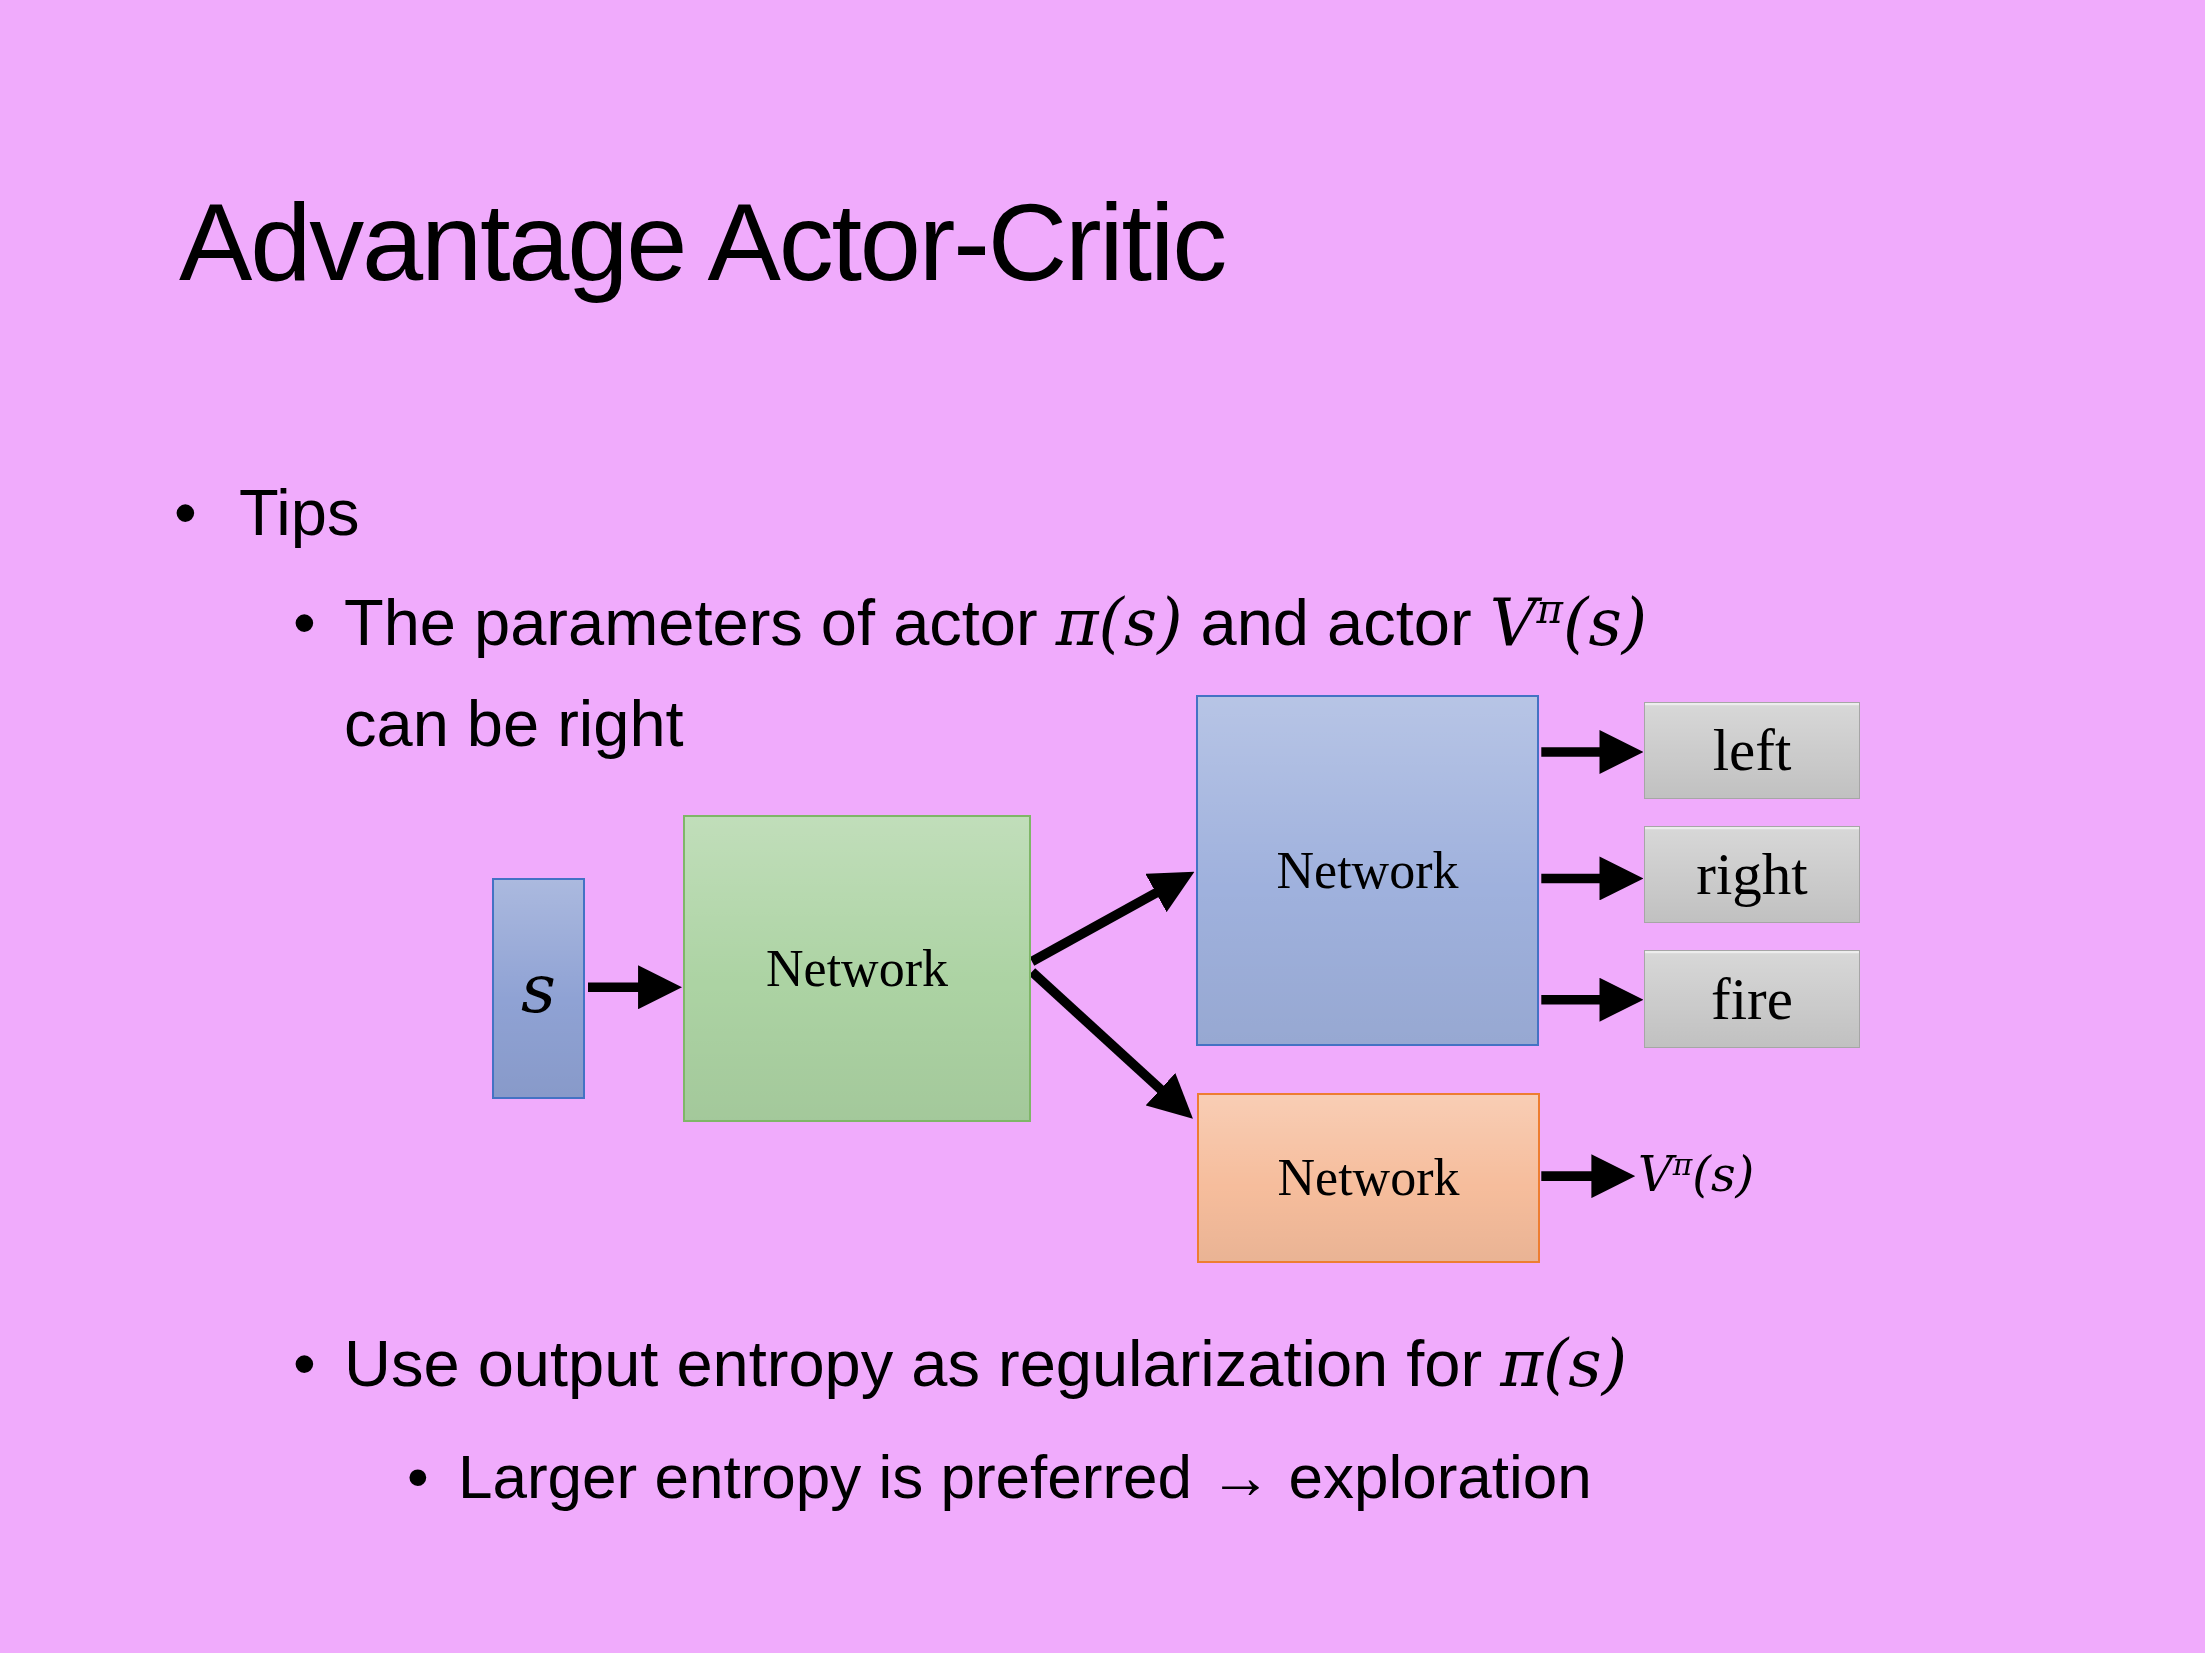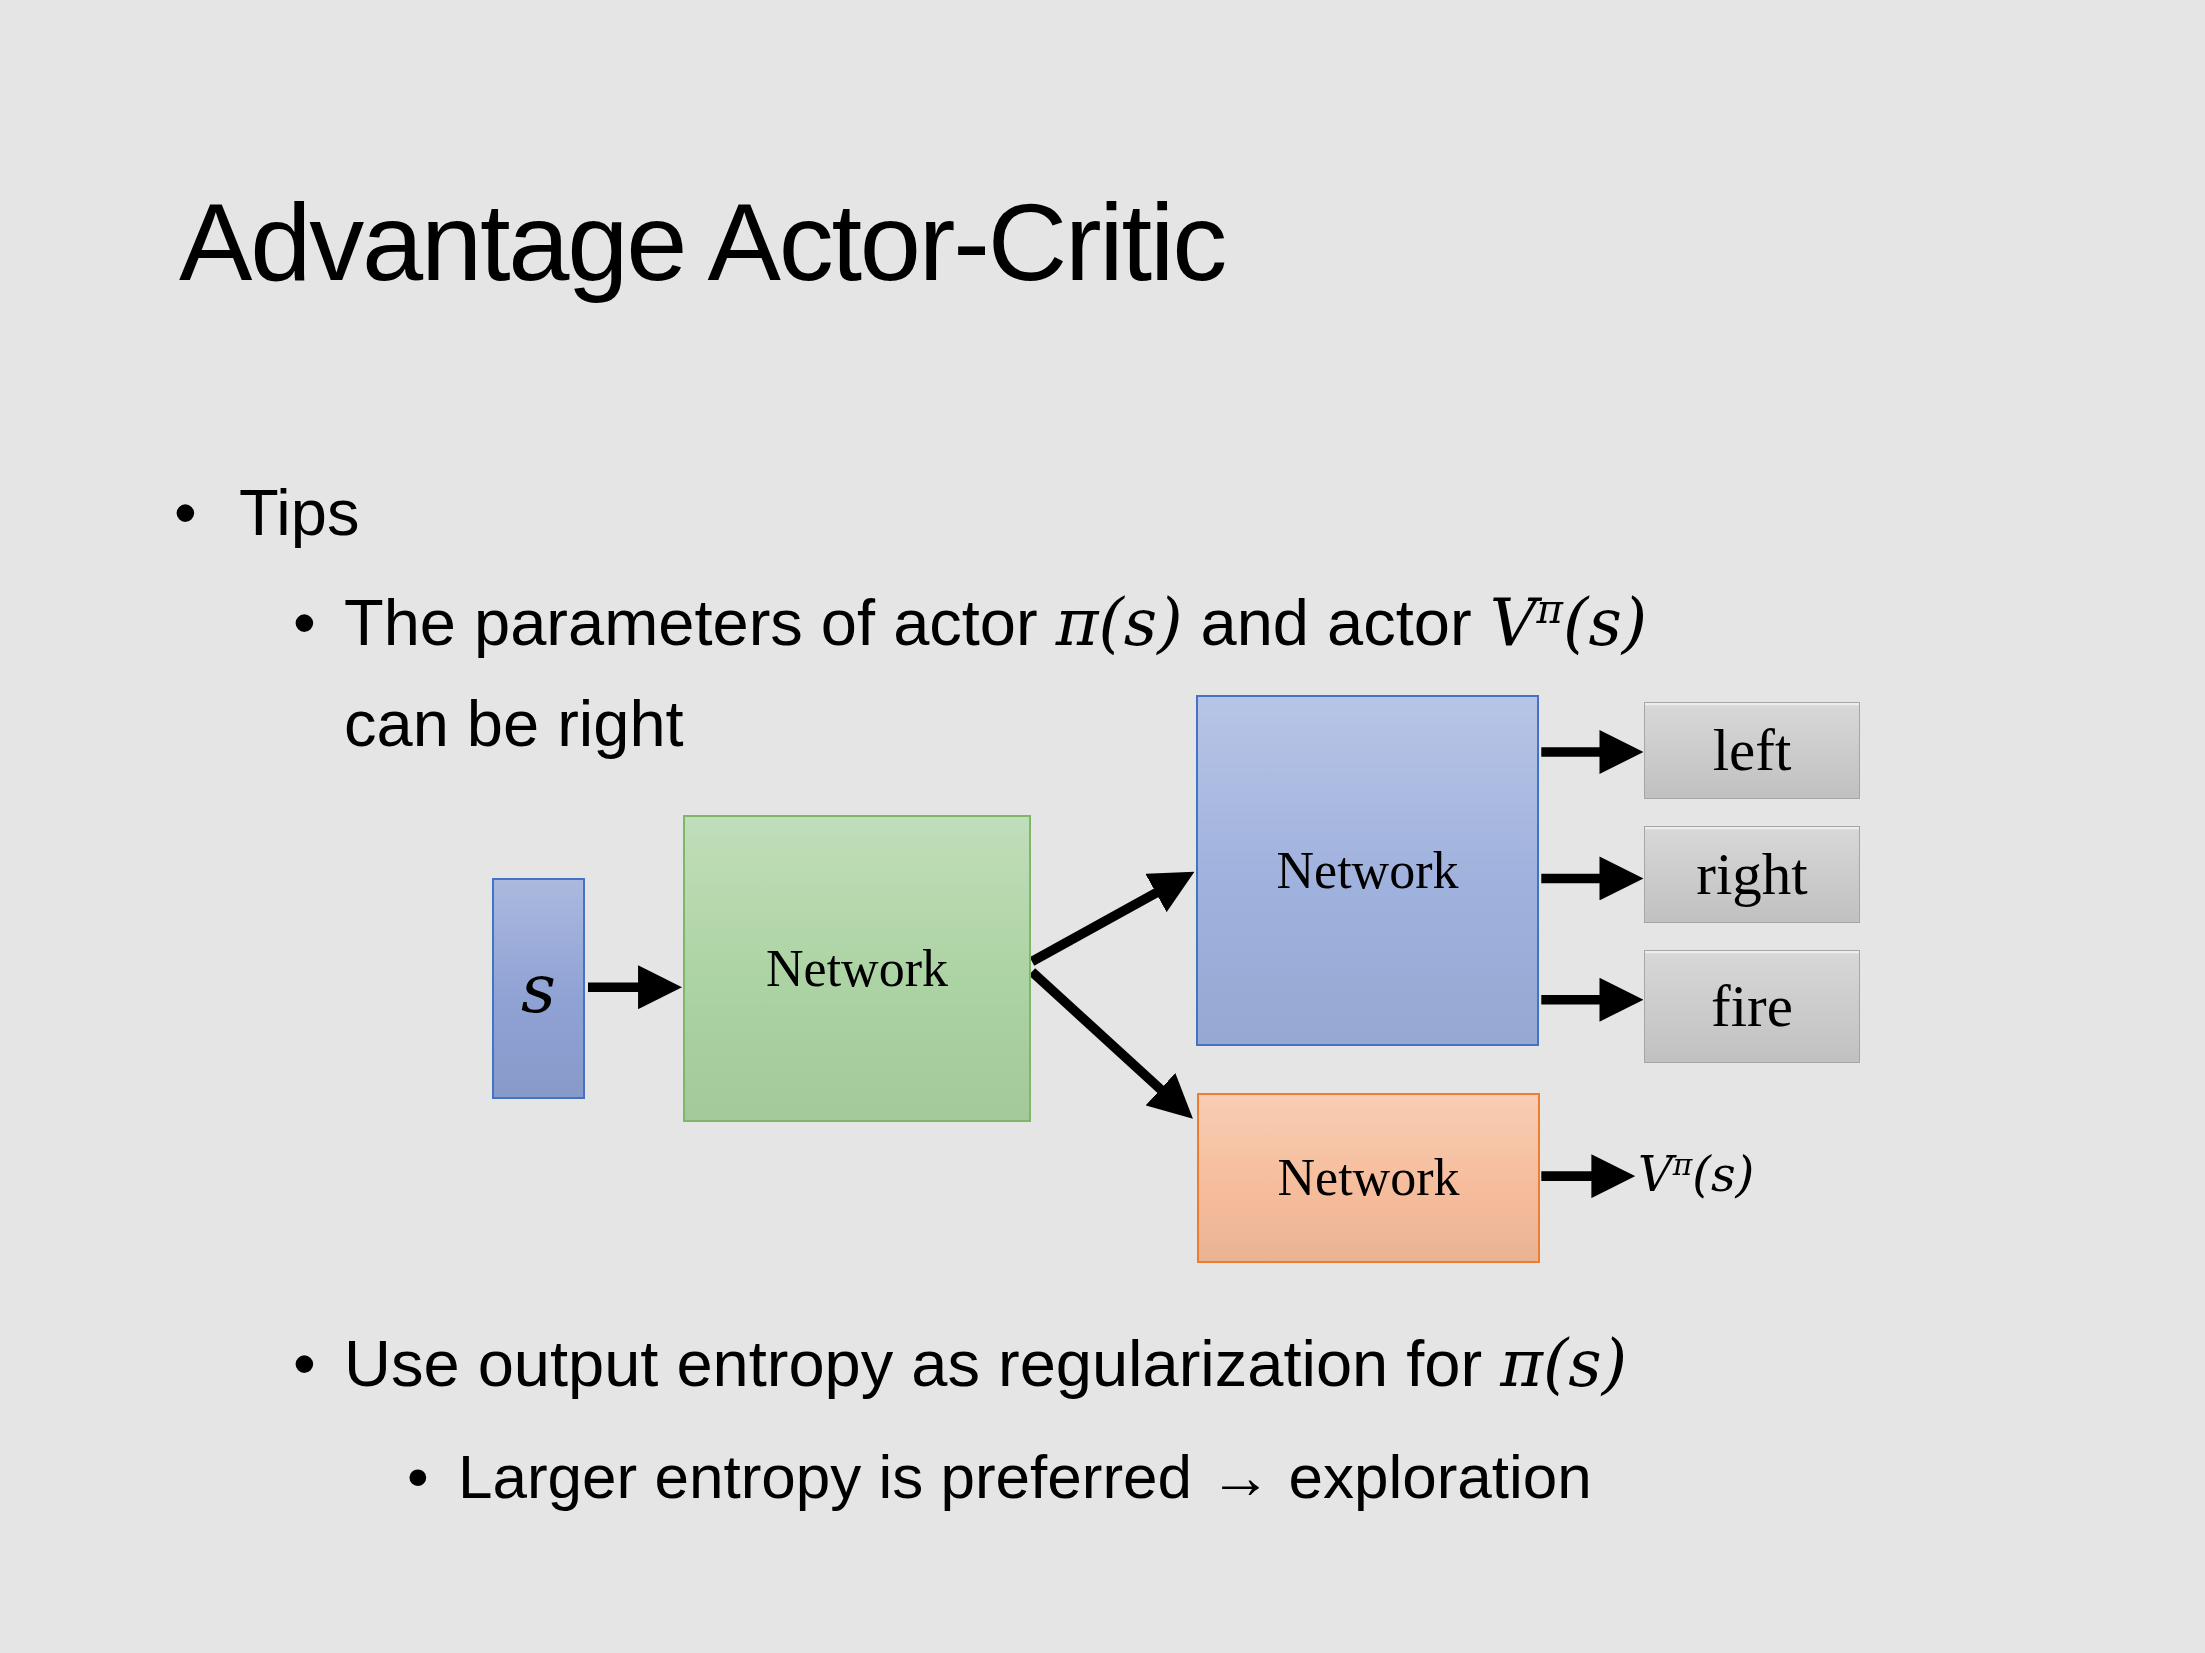--- a/index.html
+++ b/index.html
@@ -1,18 +1,18 @@
 <!DOCTYPE html>
 <html style="--state-fill: #8FA2D4; --state-border: #4472C4; --shared-fill: #ACD3A3; --shared-border: #7FB668; --actor-fill: #9FB1DD; --actor-border: #4472C4; --critic-fill: #F6BD9C; --critic-border: #ED7D31; --action-fill: #CBCBCB; --action-border: #A6A6A6; --arrow: #000000;font-size:11.8px"><head>
 <meta charset="utf-8">
 <style>
   html,body{margin:0;padding:0;background:#fff;}
   .slide{
     position:relative; width:2205px; height:1654px; overflow:hidden;
-    background:#e5e5e5; font-family:"Liberation Sans",sans-serif; color:#000;
+    background:#f0abfc; font-family:"Liberation Sans",sans-serif; color:#000;
   }
   
   .title{
     position:absolute; left:179px; top:176px;
     font-size:110px; font-weight:300; letter-spacing:-2.2px; line-height:1.2;
     font-family:"Liberation Sans",sans-serif;
   }
   .bullet-row{ position:absolute; display:flex; align-items:flex-start; }
   .bullet-glyph{ flex:0 0 auto; }
   .b1{ left:174px; top:469px;  font-size:65px; line-height:1.35; }
@@ -49,21 +49,21 @@
     left:1197px; top:1093px; width:343px; height:170px;
     background-color:var(--critic-fill); border:2.2px solid var(--critic-border);
   }
   .action-box{
     left:1644px; width:216px; height:97px;
     background-color:var(--action-fill); border:1.5px solid var(--action-border);
     box-shadow:inset 0 2.2px 0 rgba(255,255,255,.55);
   }
   .action-left{ top:702px; }
   .action-right{ top:826px; }
-  .action-fire{ top:950px; height:113px; }
+  .action-fire{ top:950px; height:98px; }
   .action-label{
     font-family:"Liberation Serif","DejaVu Serif",serif;
     font-size:59px; line-height:1; color:#000;
   }
   .critic-output{
     position:absolute; left:1638px; top:1176px; transform:translateY(-54%);
     font-size:48px; line-height:1;
   }
   
   .arrows{ position:absolute; left:0; top:0; pointer-events:none; }

